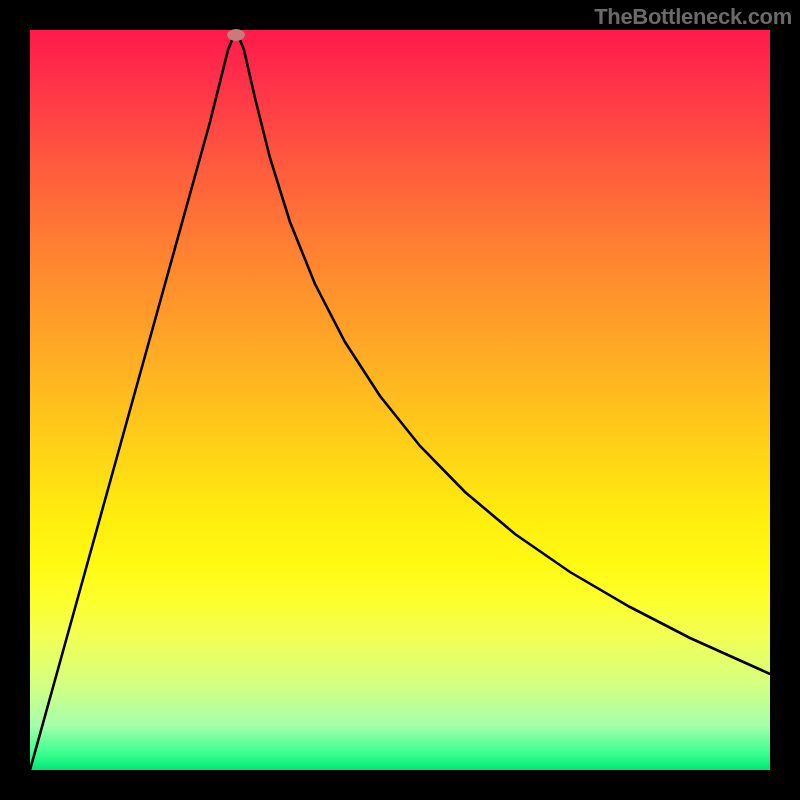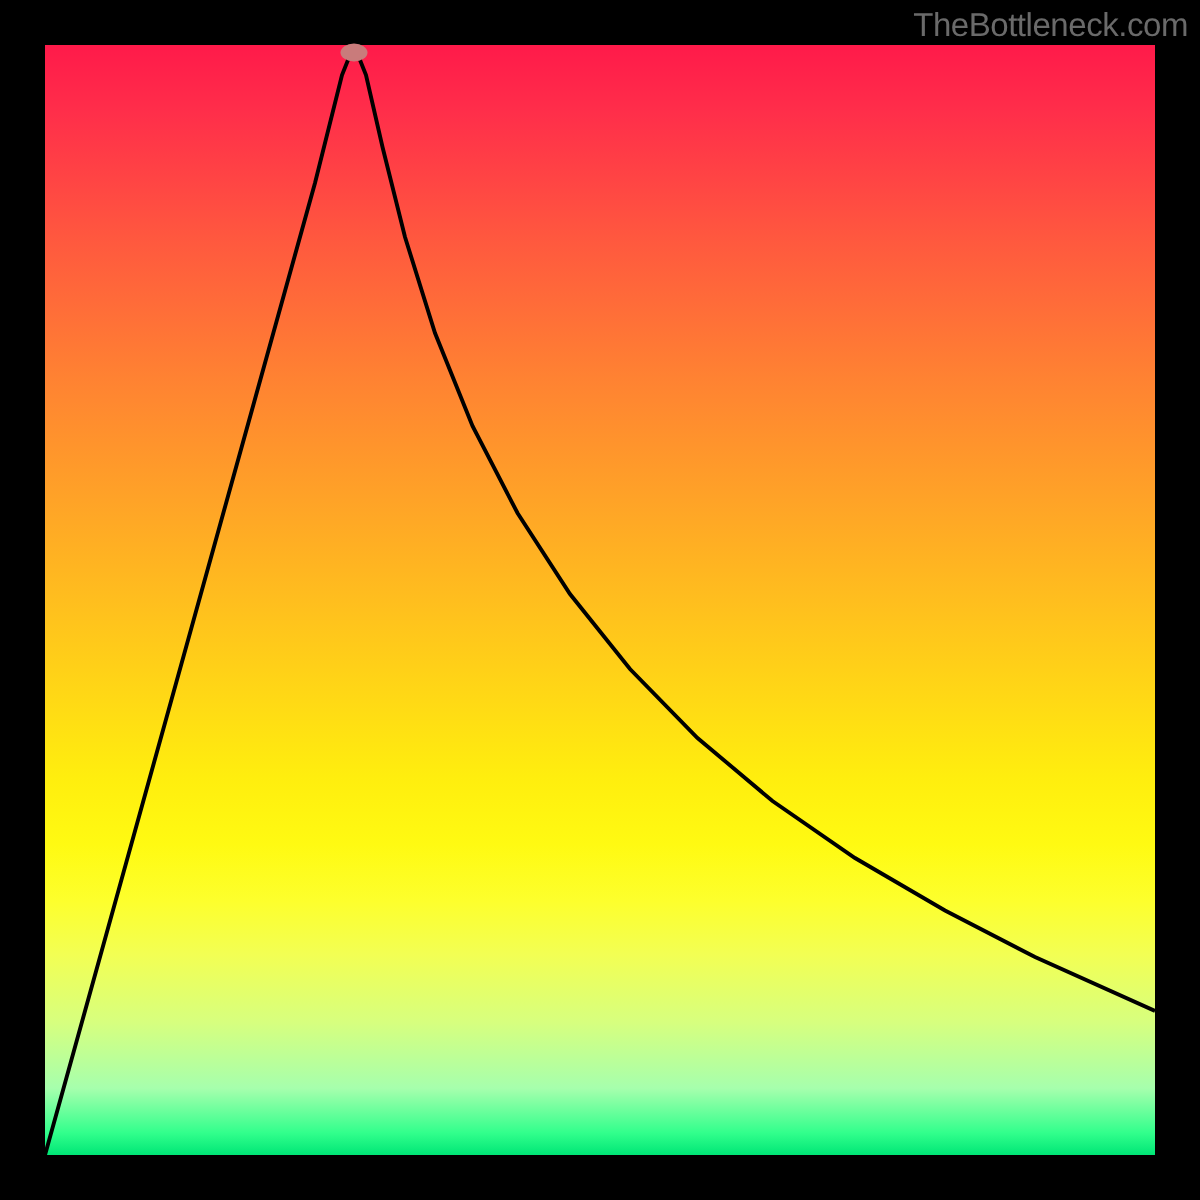--- a/index.html
+++ b/index.html
@@ -49,21 +49,21 @@
     top: 0;
     width: 740px;
     height: 740px;
   }
   .watermark {
     position: absolute;
     top: 4px;
     right: 8px;
     font-family: Arial, Helvetica, sans-serif;
     font-size: 22px;
-    font-weight: 400;
+    font-weight: 700;
     color: #6a6a6a;
     letter-spacing: -0.3px;
   }
   .marker {
     position: absolute;
     width: 18px;
     height: 12px;
     border-radius: 50%;
     background: #c97b7b;
     transform: translate(-50%, -50%);

